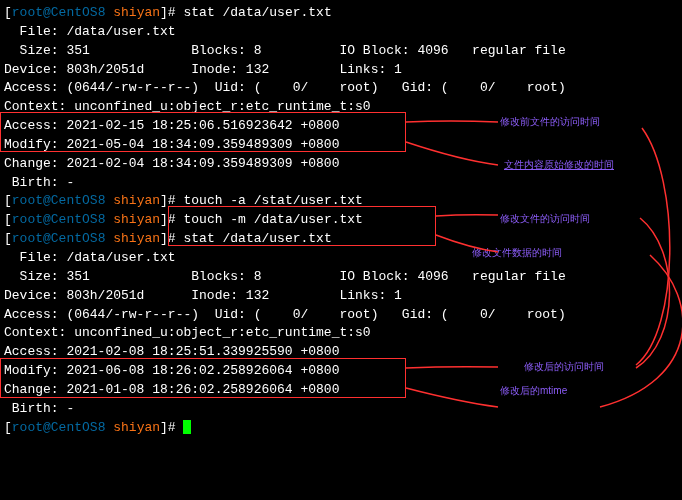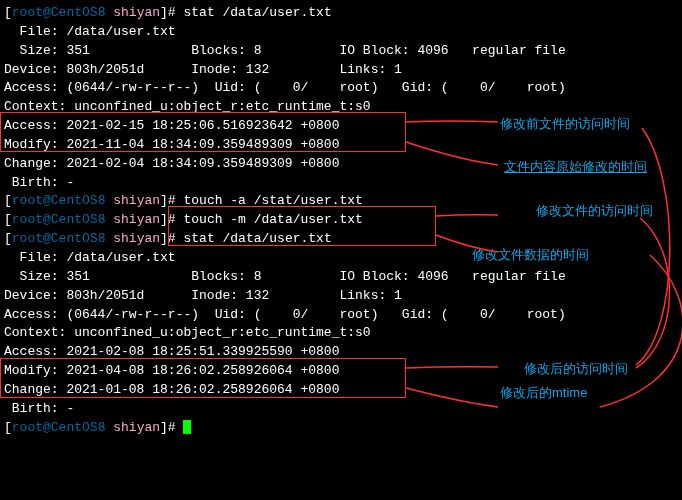--- a/index.html
+++ b/index.html
@@ -11,40 +11,40 @@
     line-height: 1.45;
     color: #fff;
     width: 682px;
     height: 500px;
     box-sizing: border-box;
     overflow: hidden;
     position: relative;
   }
   .line { white-space: pre; position: relative; }
   .prompt-user { color: #0369a1; }
-  .prompt-path { color: #f9a8d4; }
+  .prompt-path { color: #f97316; }
   .prompt-bracket { color: #fff; }
   .cursor {
     display: inline-block;
     width: 8px;
     height: 14px;
     background: #00ff00;
     vertical-align: middle;
   }
   .redbox {
     border: 1.5px solid #ff3030;
     position: absolute;
     box-sizing: border-box;
     pointer-events: none;
   }
   .annotation {
     position: absolute;
-    color: #0ea5e9;
+    color: #8b5cf6;
     font-family: "Microsoft YaHei", "SimSun", sans-serif;
-    font-size: 13px;
+    font-size: 10px;
     white-space: nowrap;
   }
   svg.curves {
     position: absolute;
     top: 0; left: 0;
     width: 682px;
     height: 500px;
     pointer-events: none;
   }
 </style>
@@ -52,49 +52,49 @@
 <body>
 
 <div class="line"><span class="prompt-bracket">[</span><span class="prompt-user">root@CentOS8</span> <span class="prompt-path">shiyan</span><span class="prompt-bracket">]#</span> <span>stat /data/user.txt</span></div>
 
 <div class="line">  File: /data/user.txt</div>
 <div class="line">  Size: 351             Blocks: 8          IO Block: 4096   regular file</div>
 <div class="line">Device: 803h/2051d      Inode: 132         Links: 1</div>
 <div class="line">Access: (0644/-rw-r--r--)  Uid: (    0/    root)   Gid: (    0/    root)</div>
 <div class="line">Context: unconfined_u:object_r:etc_runtime_t:s0</div>
 <div class="line">Access: 2021-02-15 18:25:06.516923642 +0800</div>
-<div class="line">Modify: 2021-11-04 18:34:09.359489309 +0800</div>
+<div class="line">Modify: 2021-05-04 18:34:09.359489309 +0800</div>
 <div class="line">Change: 2021-02-04 18:34:09.359489309 +0800</div>
 <div class="line"> Birth: -</div>
 
 <div class="line"><span class="prompt-bracket">[</span><span class="prompt-user">root@CentOS8</span> <span class="prompt-path">shiyan</span><span class="prompt-bracket">]#</span> <span>touch -a /stat/user.txt</span></div>
 
 <div class="line"><span class="prompt-bracket">[</span><span class="prompt-user">root@CentOS8</span> <span class="prompt-path">shiyan</span><span class="prompt-bracket">]#</span> <span>touch -m /data/user.txt</span></div>
 
 <div class="line"><span class="prompt-bracket">[</span><span class="prompt-user">root@CentOS8</span> <span class="prompt-path">shiyan</span><span class="prompt-bracket">]#</span> <span>stat /data/user.txt</span></div>
 
 <div class="line">  File: /data/user.txt</div>
 <div class="line">  Size: 351             Blocks: 8          IO Block: 4096   regular file</div>
 <div class="line">Device: 803h/2051d      Inode: 132         Links: 1</div>
 <div class="line">Access: (0644/-rw-r--r--)  Uid: (    0/    root)   Gid: (    0/    root)</div>
 <div class="line">Context: unconfined_u:object_r:etc_runtime_t:s0</div>
 <div class="line">Access: 2021-02-08 18:25:51.339925590 +0800</div>
-<div class="line">Modify: 2021-04-08 18:26:02.258926064 +0800</div>
+<div class="line">Modify: 2021-06-08 18:26:02.258926064 +0800</div>
 <div class="line">Change: 2021-01-08 18:26:02.258926064 +0800</div>
 <div class="line"> Birth: -</div>
 
 <div class="line"><span class="prompt-bracket">[</span><span class="prompt-user">root@CentOS8</span> <span class="prompt-path">shiyan</span><span class="prompt-bracket">]#</span> <span class="cursor"></span></div>
 
 <div class="redbox" id="box1" style="left: 0px; top: 112px; width: 406px; height: 40px;"></div>
 <div class="redbox" id="box2" style="left: 168px; top: 206px; width: 268px; height: 40px;"></div>
 <div class="redbox" id="box3" style="left: 0px; top: 358px; width: 406px; height: 40px;"></div>
 
 <div class="annotation" id="ann1" style="left: 500px; top: 115px;">修改前文件的访问时间</div>
 <div class="annotation" id="ann2" style="left: 504px; top: 158px; text-decoration: underline;">文件内容原始修改的时间</div>
-<div class="annotation" id="ann3" style="left: 500px; top: 202px; margin-left: 36px;">修改文件的访问时间</div>
+<div class="annotation" id="ann3" style="left: 500px; top: 212px;">修改文件的访问时间</div>
 <div class="annotation" id="ann4" style="left: 472px; top: 246px;">修改文件数据的时间</div>
 <div class="annotation" id="ann5" style="left: 524px; top: 360px;">修改后的访问时间</div>
 <div class="annotation" id="ann6" style="left: 500px; top: 384px;">修改后的mtime</div>
 
 <svg class="curves">
   <g stroke="#ff3030" stroke-width="1.5" fill="none">
 
     <path d="M 406,122 Q 450,120 498,122"></path>
 
     <path d="M 406,142 Q 460,160 498,165"></path>

